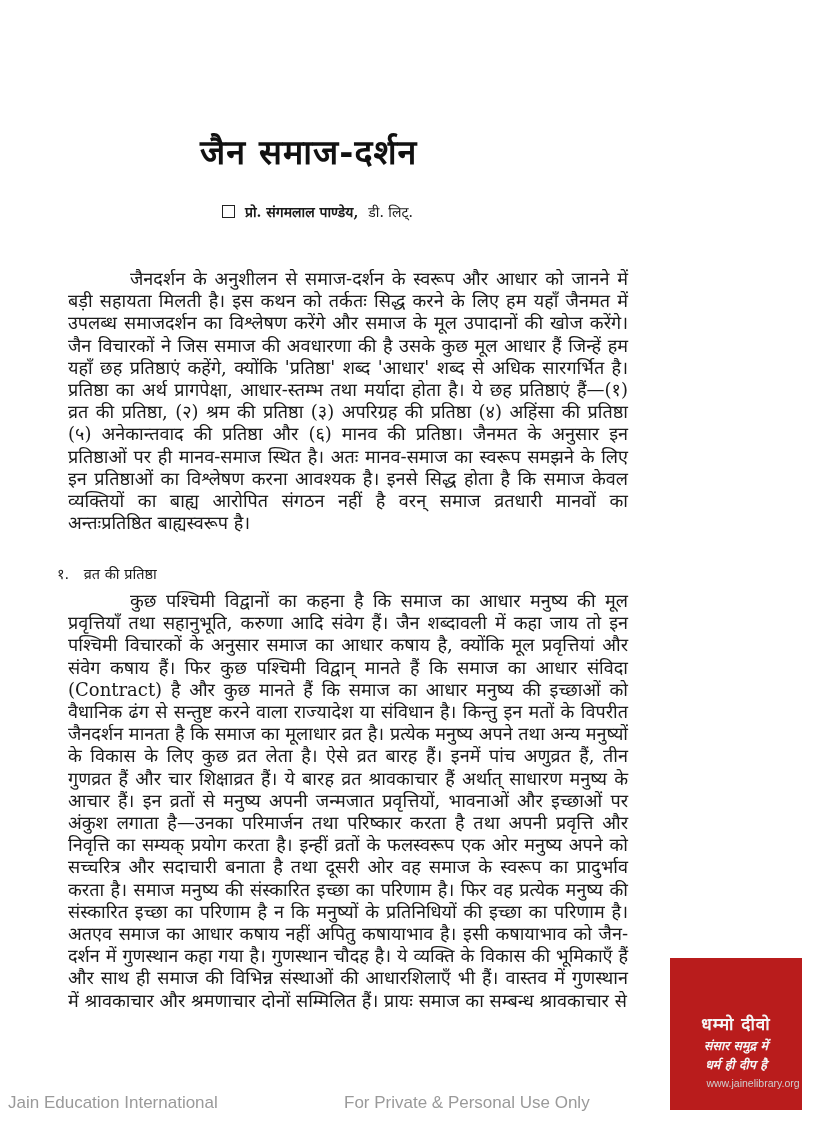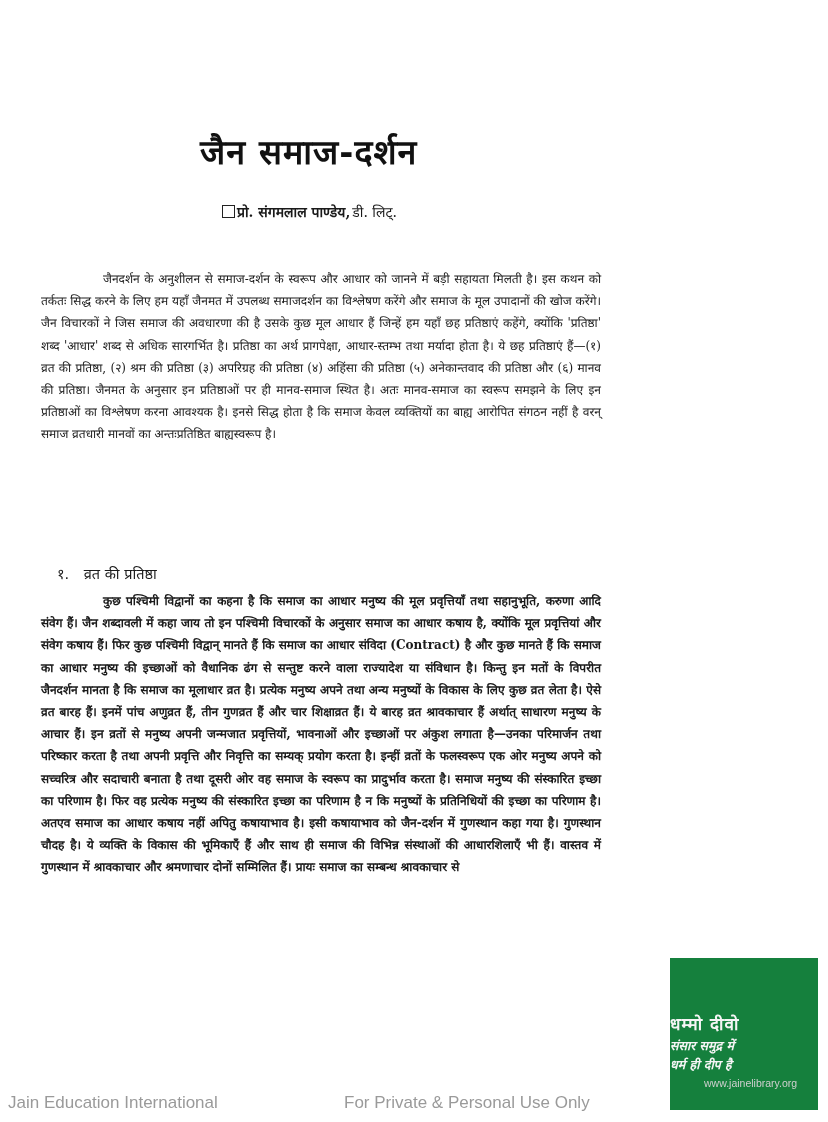--- a/index.html
+++ b/index.html
@@ -26,66 +26,66 @@
       color: #111;
     }
     .byline {
       position: absolute;
       left: 222px;
       top: 202px;
       font-size: 14px;
       font-weight: bold;
       display: flex;
       align-items: center;
-      gap: 2px;
+      gap: 10px;
     }
     .byline .box {
       width: 11px;
       height: 11px;
       border: 1.5px solid #222;
       display: inline-block;
     }
     .byline .degree {
       font-weight: normal;
     }
     .body-text {
       position: absolute;
-      left: 41px;
+      left: 68px;
       width: 560px;
-      font-size: 12px;
+      font-size: 18px;
       line-height: 22.2px;
       text-align: justify;
     }
     .body-text p {
       margin: 0;
       text-indent: 62px;
     }
     .para1 { top: 268px; }
     .section-heading {
       position: absolute;
       left: 57px;
       top: 563px;
       font-size: 14.5px;
       font-weight: normal;
       font-family: "DejaVu Sans", sans-serif;
     }
     .section-heading .num {
       margin-right: 10px;
     }
-    .para2 { top: 590px; font-weight: bold; }
+    .para2 { top: 590px; }
     .emblem {
       position: absolute;
       left: 670px;
       top: 958px;
-      width: 148px;
+      width: 132px;
       height: 152px;
-      background: #15803d;
+      background: #b91c1c;
       color: #f5f5f5;
       font-family: "DejaVu Sans", sans-serif;
-      text-align: left;
+      text-align: center;
       box-sizing: border-box;
       padding-top: 54px;
     }
     .emblem .line1 {
       font-size: 17px;
       font-weight: bold;
       letter-spacing: 1px;
     }
     .emblem .line2, .emblem .line3 {
       font-size: 12.5px;

